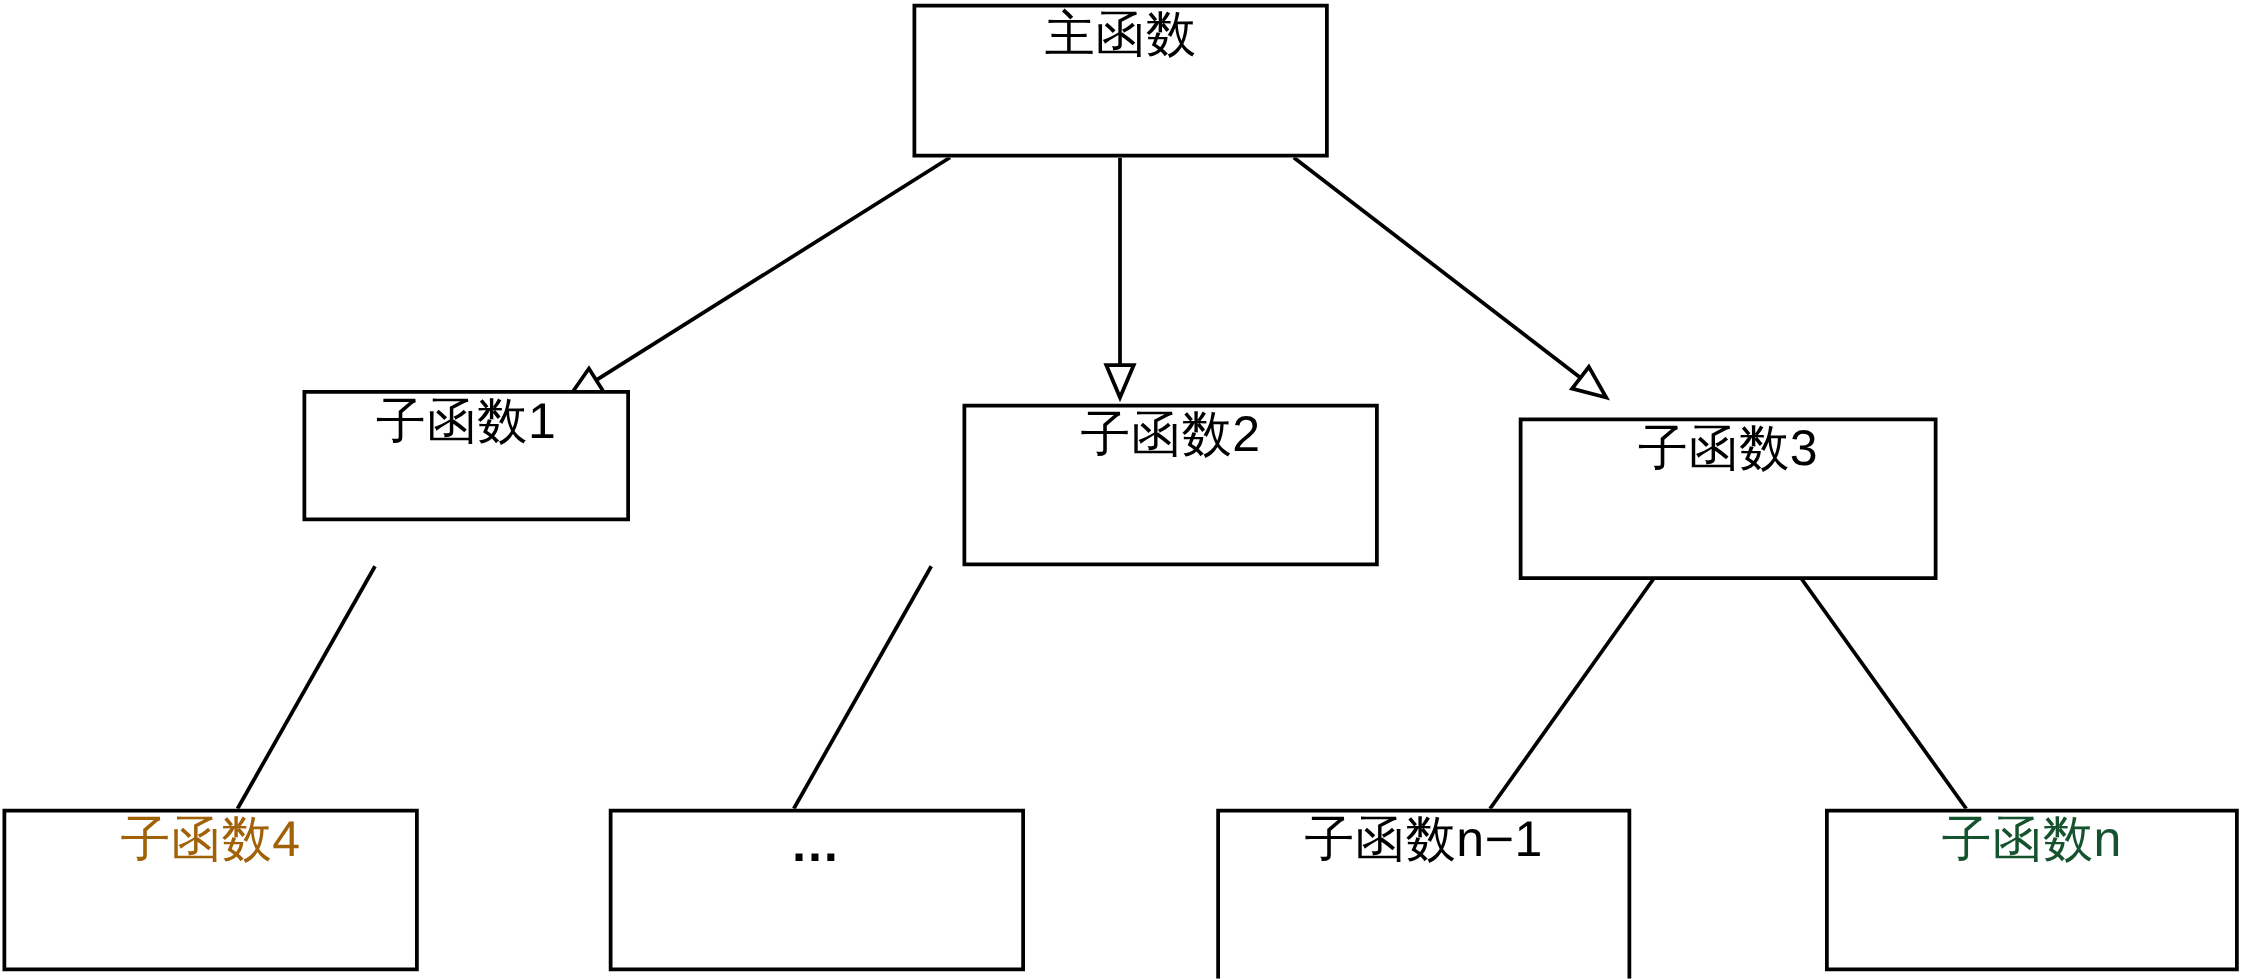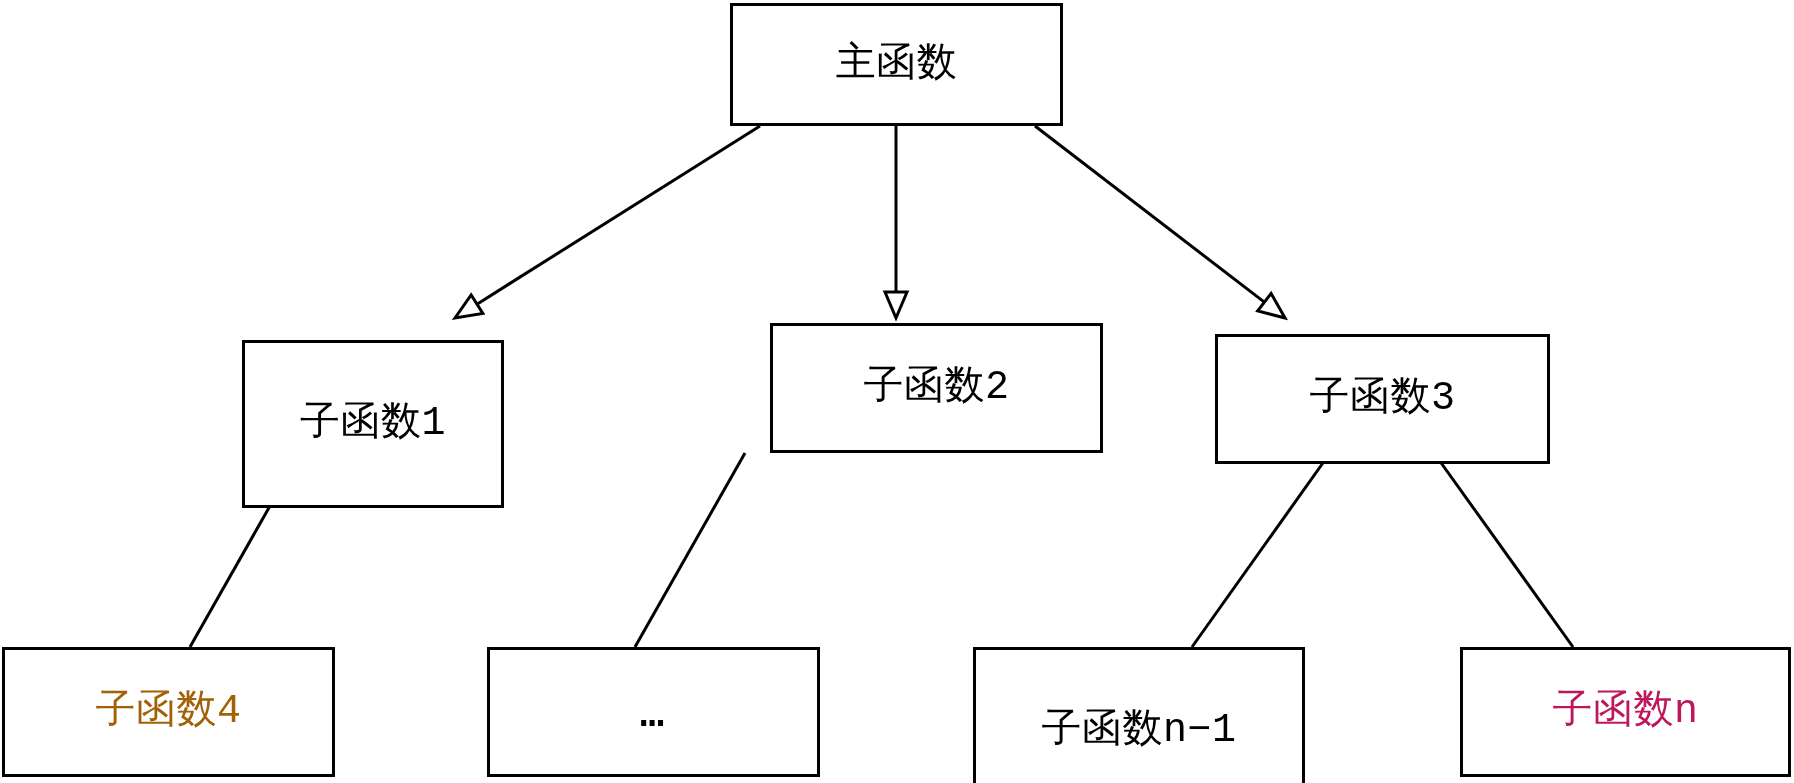--- a/index.html
+++ b/index.html
@@ -23,24 +23,23 @@
     width: 1794px;
     height: 783px;
     pointer-events: none;
   }
   .node {
     position: absolute;
     box-sizing: border-box;
     border: 3px solid #22c55e;
     background: #ffffff;
     display: flex;
-    align-items: center;
+    align-items: flex-start;
     justify-content: center;
     z-index: 2;
-    font-family: Liberation Mono, monospace;
   }
   .node-label {
     font-size: 40px;
     line-height: 1.1;
     color: #000000;
     letter-spacing: 0.5px;
     white-space: nowrap;
     font-weight: 400;
   }
   .node-label.ellipsis {
@@ -80,36 +79,36 @@
       </g>
       <g>
         <line x1="1434" y1="453" x2="1573" y2="647" stroke="#000000" stroke-width="3"></line>
       </g>
     </svg>
 
   <div id="node-layer">
       <div class="node" style="left: 730px; top: 3px; width: 333px; height: 123px; border-color: rgb(0, 0, 0); background: rgb(255, 255, 255);">
         <span class="node-label" style="color: rgb(0, 0, 0);">主函数</span>
       </div>
-      <div class="node" style="left: 242px; top: 340px; width: 262px; height: 168px; border-color: rgb(0, 0, 0); background: rgb(255, 255, 255);">
+      <div class="node" style="left: 242px; top: 312px; width: 262px; height: 105px; border-color: rgb(0, 0, 0); background: rgb(255, 255, 255);">
         <span class="node-label" style="color: rgb(0, 0, 0);">子函数1</span>
       </div>
       <div class="node" style="left: 730px; top: 323px; width: 333px; height: 130px; border-color: rgb(0, 0, 0); background: rgb(255, 255, 255); margin-left: 40px;">
         <span class="node-label" style="color: rgb(0, 0, 0);">子函数2</span>
       </div>
       <div class="node" style="left: 1215px; top: 334px; width: 335px; height: 130px; border-color: rgb(0, 0, 0); background: rgb(255, 255, 255);">
         <span class="node-label" style="color: rgb(0, 0, 0);">子函数3</span>
       </div>
       <div class="node" style="left: 2px; top: 647px; width: 333px; height: 130px; border-color: rgb(0, 0, 0); background: rgb(255, 255, 255);">
         <span class="node-label" style="color: #a16207;">子函数4</span>
       </div>
       <div class="node" style="left: 487px; top: 647px; width: 333px; height: 130px; border-color: rgb(0, 0, 0); background: rgb(255, 255, 255);">
         <span class="node-label ellipsis" style="color: rgb(0, 0, 0);">…</span>
       </div>
       <div class="node" style="left: 973px; top: 647px; width: 332px; height: 168px; border-color: rgb(0, 0, 0); background: rgb(255, 255, 255);">
         <span class="node-label" style="color: rgb(0, 0, 0);">子函数n−1</span>
       </div>
       <div class="node" style="left: 1460px; top: 647px; width: 331px; height: 130px; border-color: rgb(0, 0, 0); background: rgb(255, 255, 255);">
-        <span class="node-label" style="color: #be185d;">子函数n</span>
+        <span class="node-label" style="color: #14532d;">子函数n</span>
       </div>
     </div>
 
 </div>
 
 </body></html>

